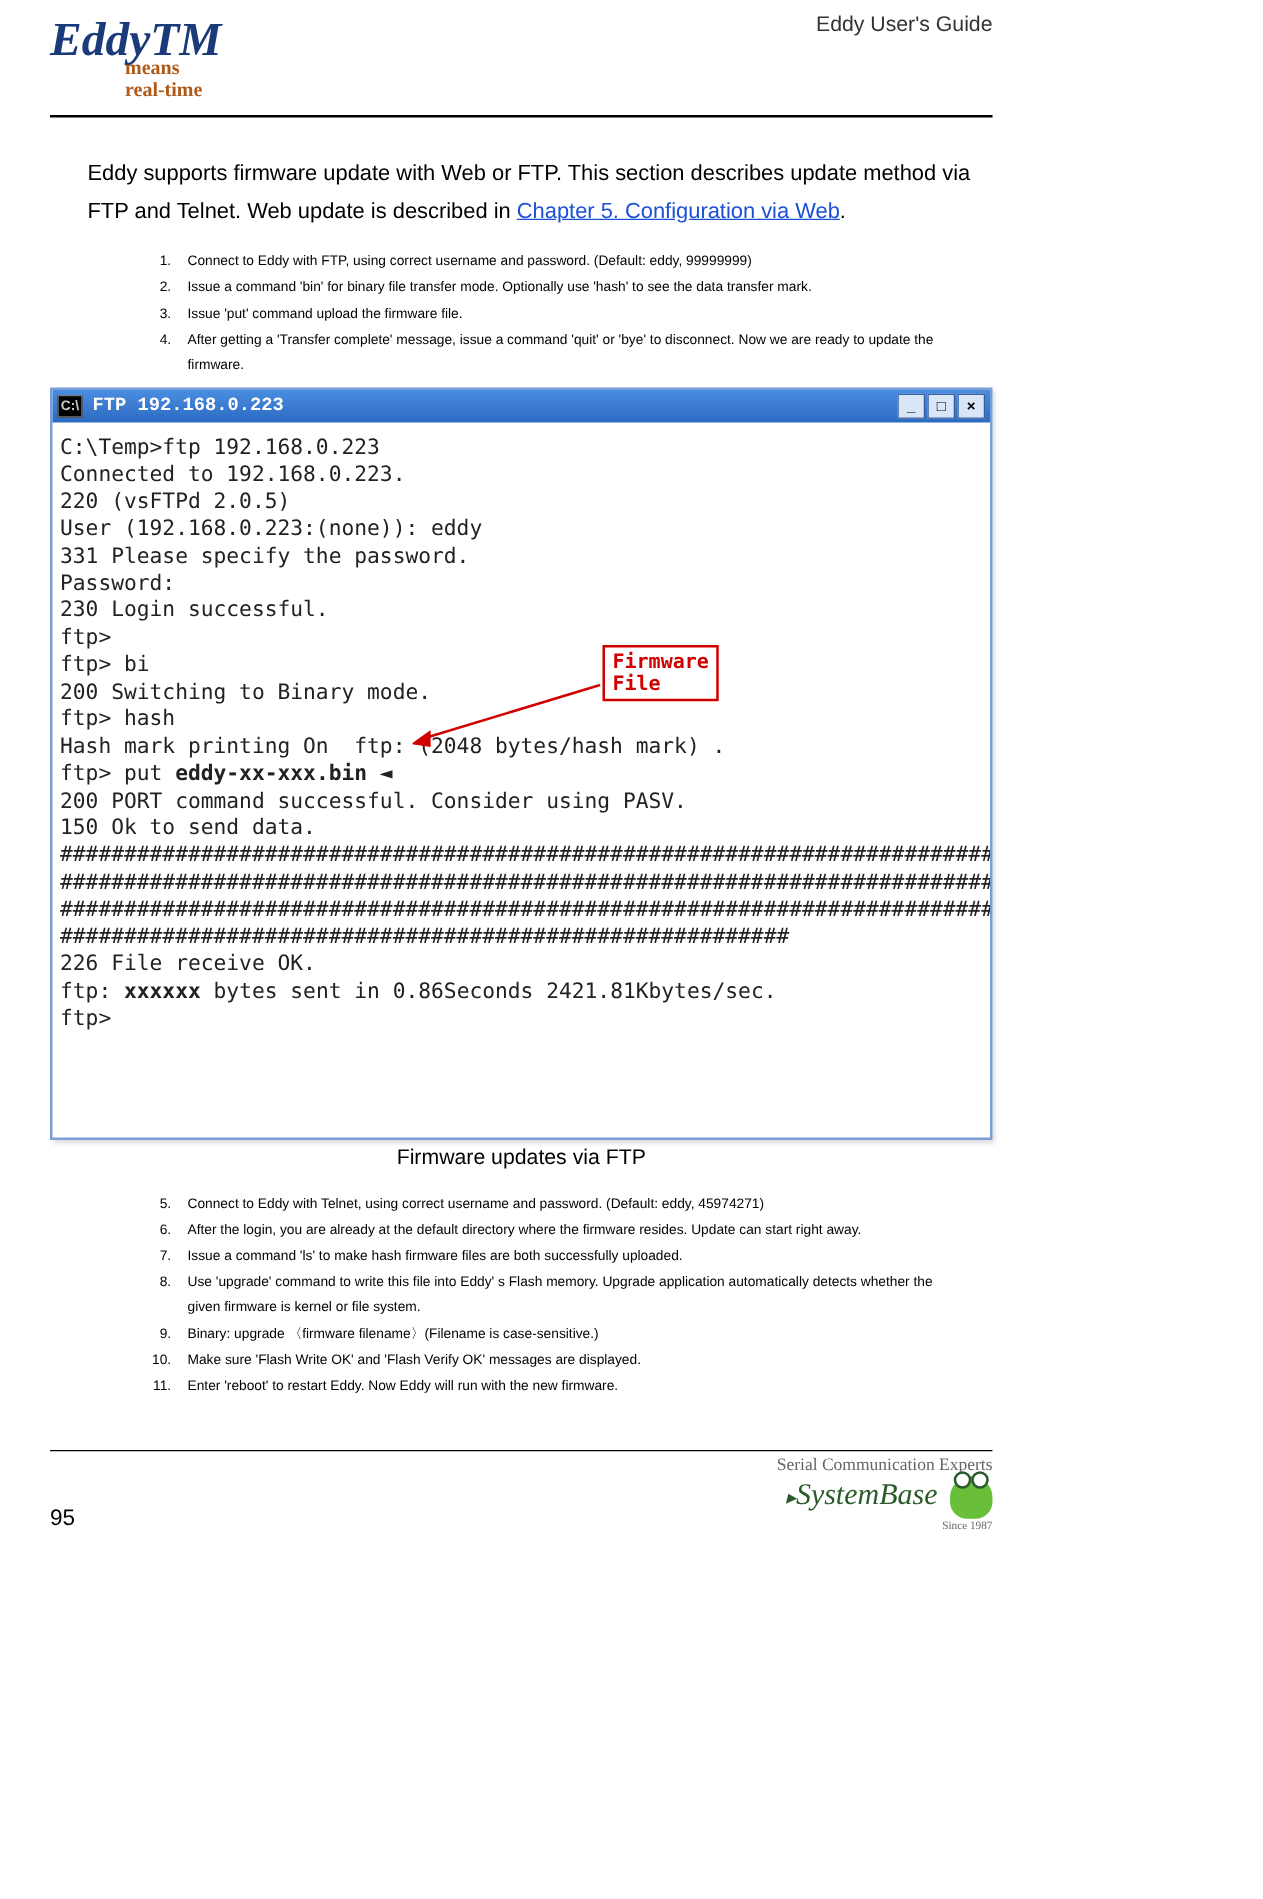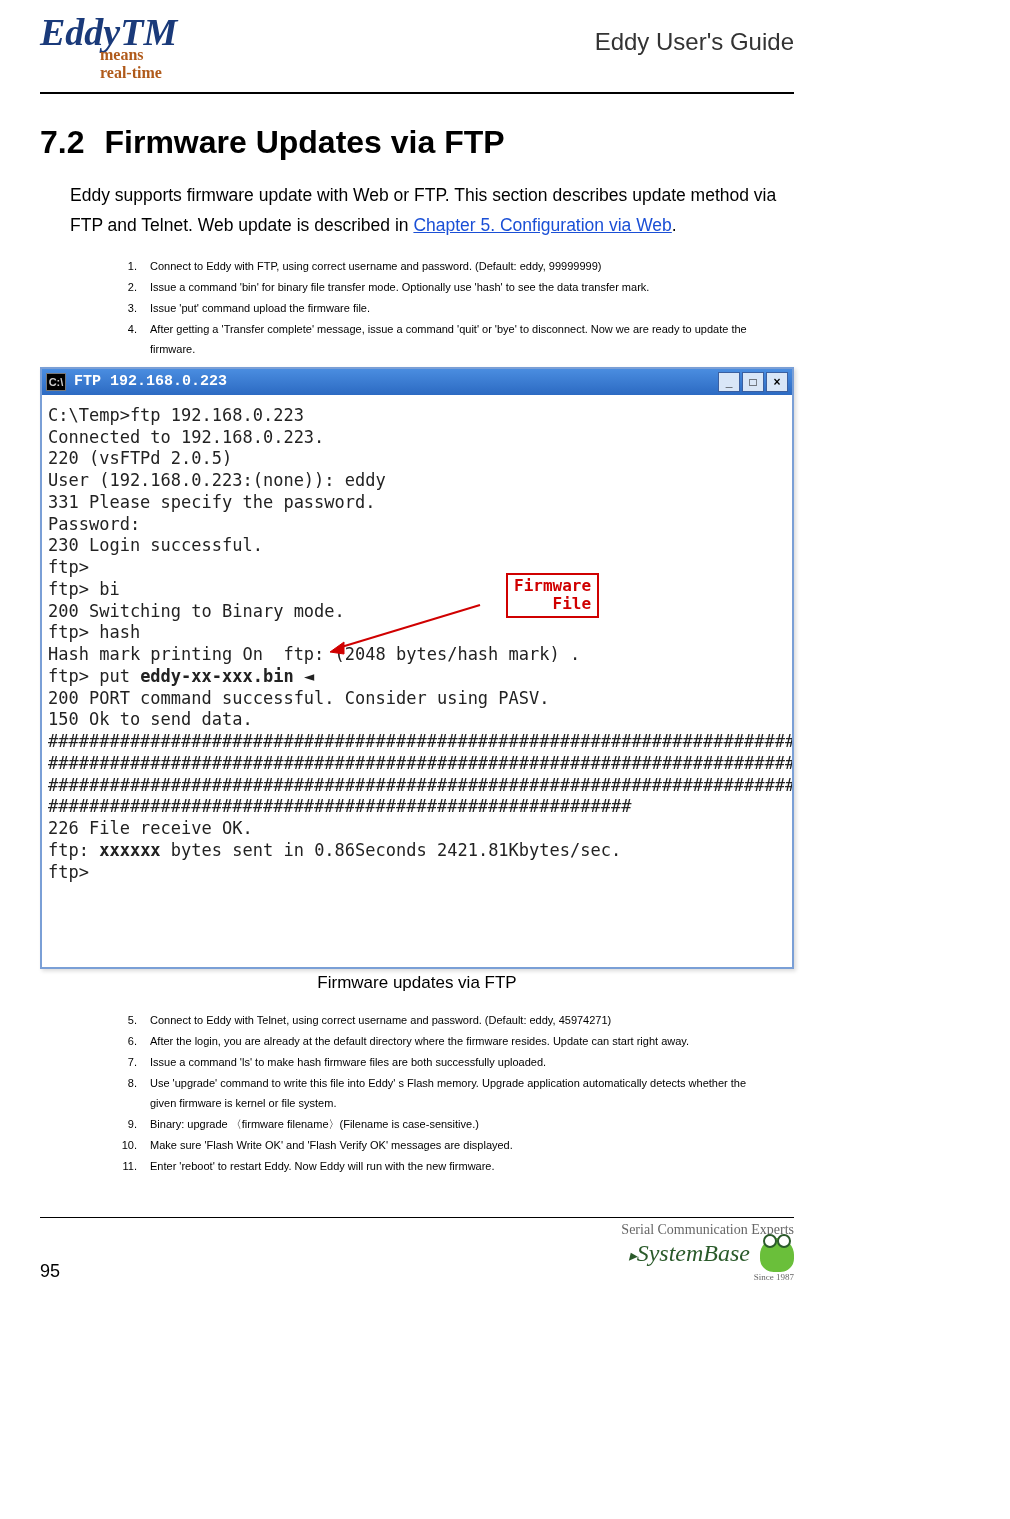--- a/index.html
+++ b/index.html
@@ -34,23 +34,22 @@
   .logo-sub {
     font-family: "Brush Script MT", cursive;
     font-size: 16px;
     color: #b05a1a;
     font-weight: bold;
     position: relative;
     top: -8px;
     left: 60px;
   }
   .guide-title {
-    font-size: 24px;
+    font-size: 17px;
     color: #333;
-    margin-top: 18px;
   }
   .section-heading {
     font-family: Arial, sans-serif;
     font-weight: 900;
     font-size: 32px;
     margin: 30px 0 20px 0;
   }
   .section-heading .num { margin-right: 20px; }
   .body-text {
     font-size: 17.5px;
@@ -162,23 +161,20 @@
 
 <div class="page">
   <div class="header-row">
     <div>
       <span class="logo">Eddy</span><span class="logo tm">TM</span>
       <div class="logo-sub"><span>means</span><br><span>real-time</span></div>
     </div>
     <div class="guide-title">Eddy User's Guide</div>
   </div>
 
-  <h2 class="section-heading">
-    <span class="num">7.2</span><span>Firmware Updates via FTP</span>
-  </h2>
 
   <p class="body-text">
     <span>Eddy supports firmware update with Web or FTP. This section describes update method via FTP and Telnet. Web update is described in </span><a href="#" class="link">Chapter 5. Configuration via Web</a><span>.</span>
   </p>
 
   <ol class="steps">
     <li>Connect to Eddy with FTP, using correct username and password. (Default: eddy, 99999999)</li>
     <li>Issue a command  'bin'  for binary file transfer mode. Optionally use  'hash'  to see the data transfer mark.</li>
     <li>Issue  'put'  command upload the firmware file.</li>
     <li>After getting a  'Transfer complete'  message, issue a command  'quit'  or  'bye'  to disconnect. Now we are ready to update the firmware.</li>
@@ -211,21 +207,21 @@
 ftp&gt; put </span><span class="term-bold">eddy-xx-xxx.bin</span> ◄<span>
 200 PORT command successful. Consider using PASV.
 150 Ok to send data.
 ###############################################################################
 ###############################################################################
 ###############################################################################
 #########################################################
 226 File receive OK.
 ftp: </span><span class="term-bold">xxxxxx</span><span> bytes sent in 0.86Seconds 2421.81Kbytes/sec.
 ftp&gt;</span>
-        <div class="callout-box" style="top:178px; left:464px;text-align:right;">Firmware
+        <div class="callout-box" style="top:178px; left:440px;">Firmware
 File</div>
         <svg class="callout-arrow" style="top:205px; left:288px;" width="160" height="60">
           <line x1="150" y1="5" x2="8" y2="48" stroke="#d00000" stroke-width="2"></line>
           <polygon points="0,52 14,42 14,54" fill="#d00000"></polygon>
         </svg>
       </div>
     </div>
   </div>
   <div class="fig-caption">Firmware updates via FTP</div>
 

